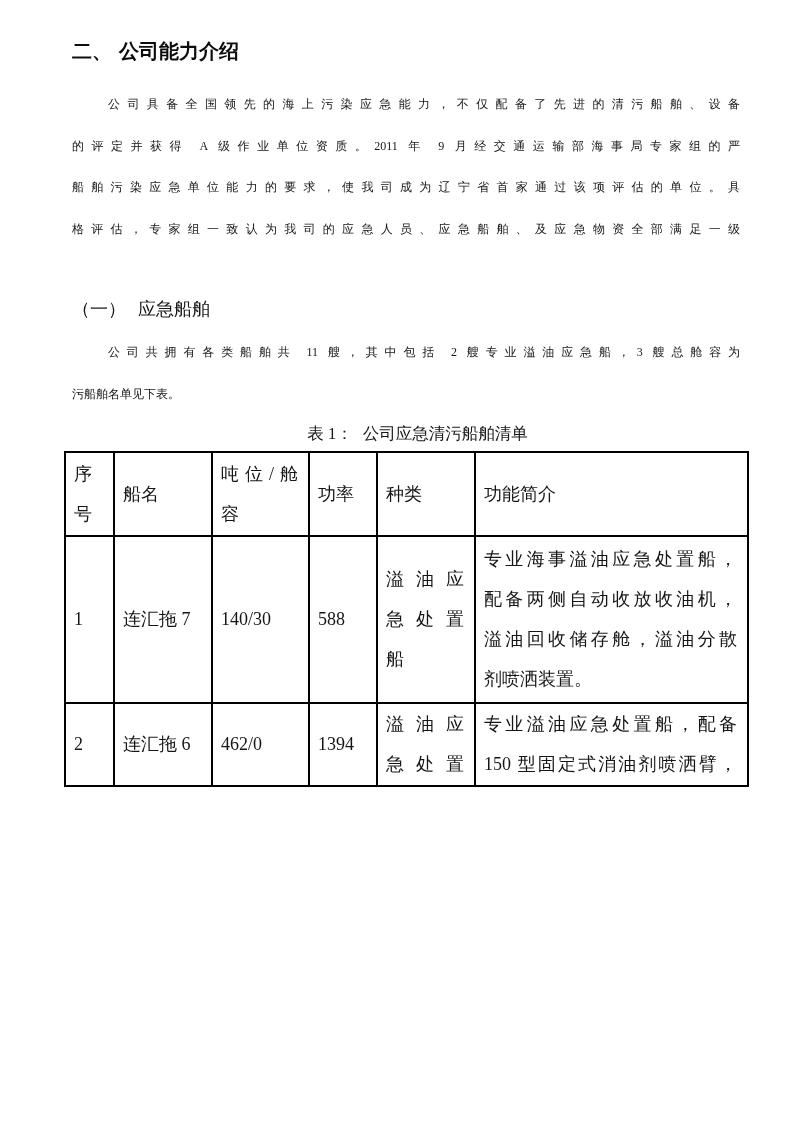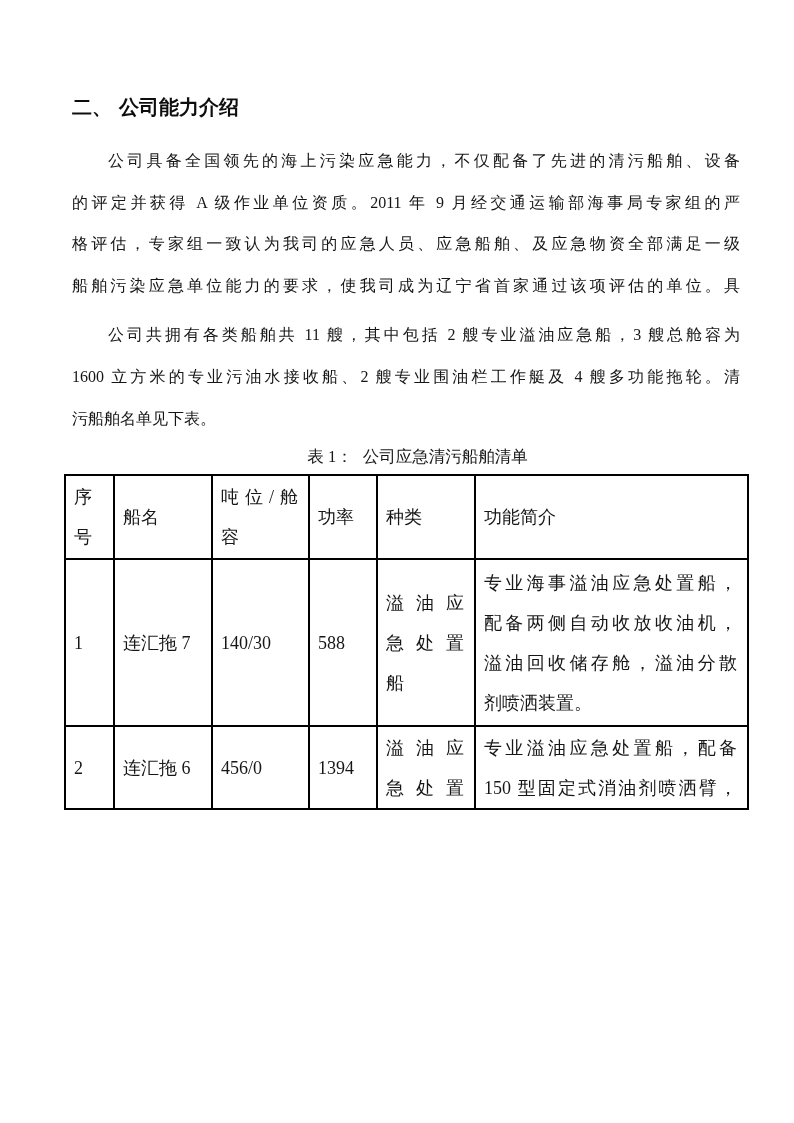--- a/index.html
+++ b/index.html
@@ -12,35 +12,35 @@
     width: 794px;
     height: 1123px;
     margin: 0 auto;
     background: #ffffff;
     font-family: "Liberation Serif", "DejaVu Serif", serif;
     color: #161616;
     overflow: hidden;
     box-sizing: border-box;
   }
   .content {
-    padding: 92px 54px 0 72px; 
+    padding: 36px 54px 0 72px; 
   }
   
   .doc-heading {
     margin: 0;
     font-size: 20px;
     font-weight: bold;
     line-height: 30px;
     color: #0d0d0d;
   }
   .doc-heading .h-num { margin-right: 7px; }
   
   .para {
     margin: 0;
-    font-size: 16px;
+    font-size: 12px;
     line-height: 41.6px;
   }
   .para-intro { margin-top: 18px; }
   .para-fleet { margin-top: 8px; }
   .ln { white-space: nowrap; }
   .j  { white-space: normal; text-align: justify; text-align-last: justify; }
   .ind { text-indent: 36px; }
   
   .section-heading {
     margin: 44px 0 0 0;
@@ -93,28 +93,30 @@
 <div class="page">
   <div class="content">
 
     <h1 class="doc-heading">
       <span class="h-num">二、</span><span>公司能力介绍</span>
     </h1>
 
     <div class="para para-intro">
       <div class="ln j ind">公司具备全国领先的海上污染应急能力，不仅配备了先进的清污船舶、设备</div>
       <div class="ln j">的评定并获得 A 级作业单位资质。2011 年 9 月经交通运输部海事局专家组的严</div>
+      <div class="ln j">船舶污染应急单位能力的要求，使我司成为辽宁省首家通过该项评估的单位。具</div>
       <div class="ln j">格评估，专家组一致认为我司的应急人员、应急船舶、及应急物资全部满足一级</div>
-      <div class="ln j">船舶污染应急单位能力的要求，使我司成为辽宁省首家通过该项评估的单位。具</div>
     </div>
 
+    <h2 class="section-heading">
+      <span class="s-num">（一）</span><span>应急船舶</span>
+    </h2>
 
     <div class="para para-fleet">
       <div class="ln j ind">公司共拥有各类船舶共 11 艘，其中包括 2 艘专业溢油应急船，3 艘总舱容为</div>
-      <div class="ln j">1600 立方米的专业污油水接收船、2 艘专业围油栏工作艇及 4 艘多功能拖轮。清</div>
       <div class="ln">污船舶名单见下表。</div>
     </div>
 
     <div class="table-caption">
       <span class="cap-label">表 1：</span><span>公司应急清污船舶清单</span>
     </div>
 
     <table class="ships">
       <colgroup>
         <col style="width:49px">
@@ -175,21 +177,21 @@
         </tr>
 
         <tr class="row-2">
           <td>
             <div class="ln">2</div>
           </td>
           <td>
             <div class="ln">连汇拖 6</div>
           </td>
           <td>
-            <div class="ln">456/0</div>
+            <div class="ln">462/0</div>
           </td>
           <td>
             <div class="ln">1394</div>
           </td>
           <td>
             <div class="ln j">溢油应</div>
             <div class="ln j">急处置</div>
           </td>
           <td>
             <div class="ln j">专业溢油应急处置船，配备</div>

